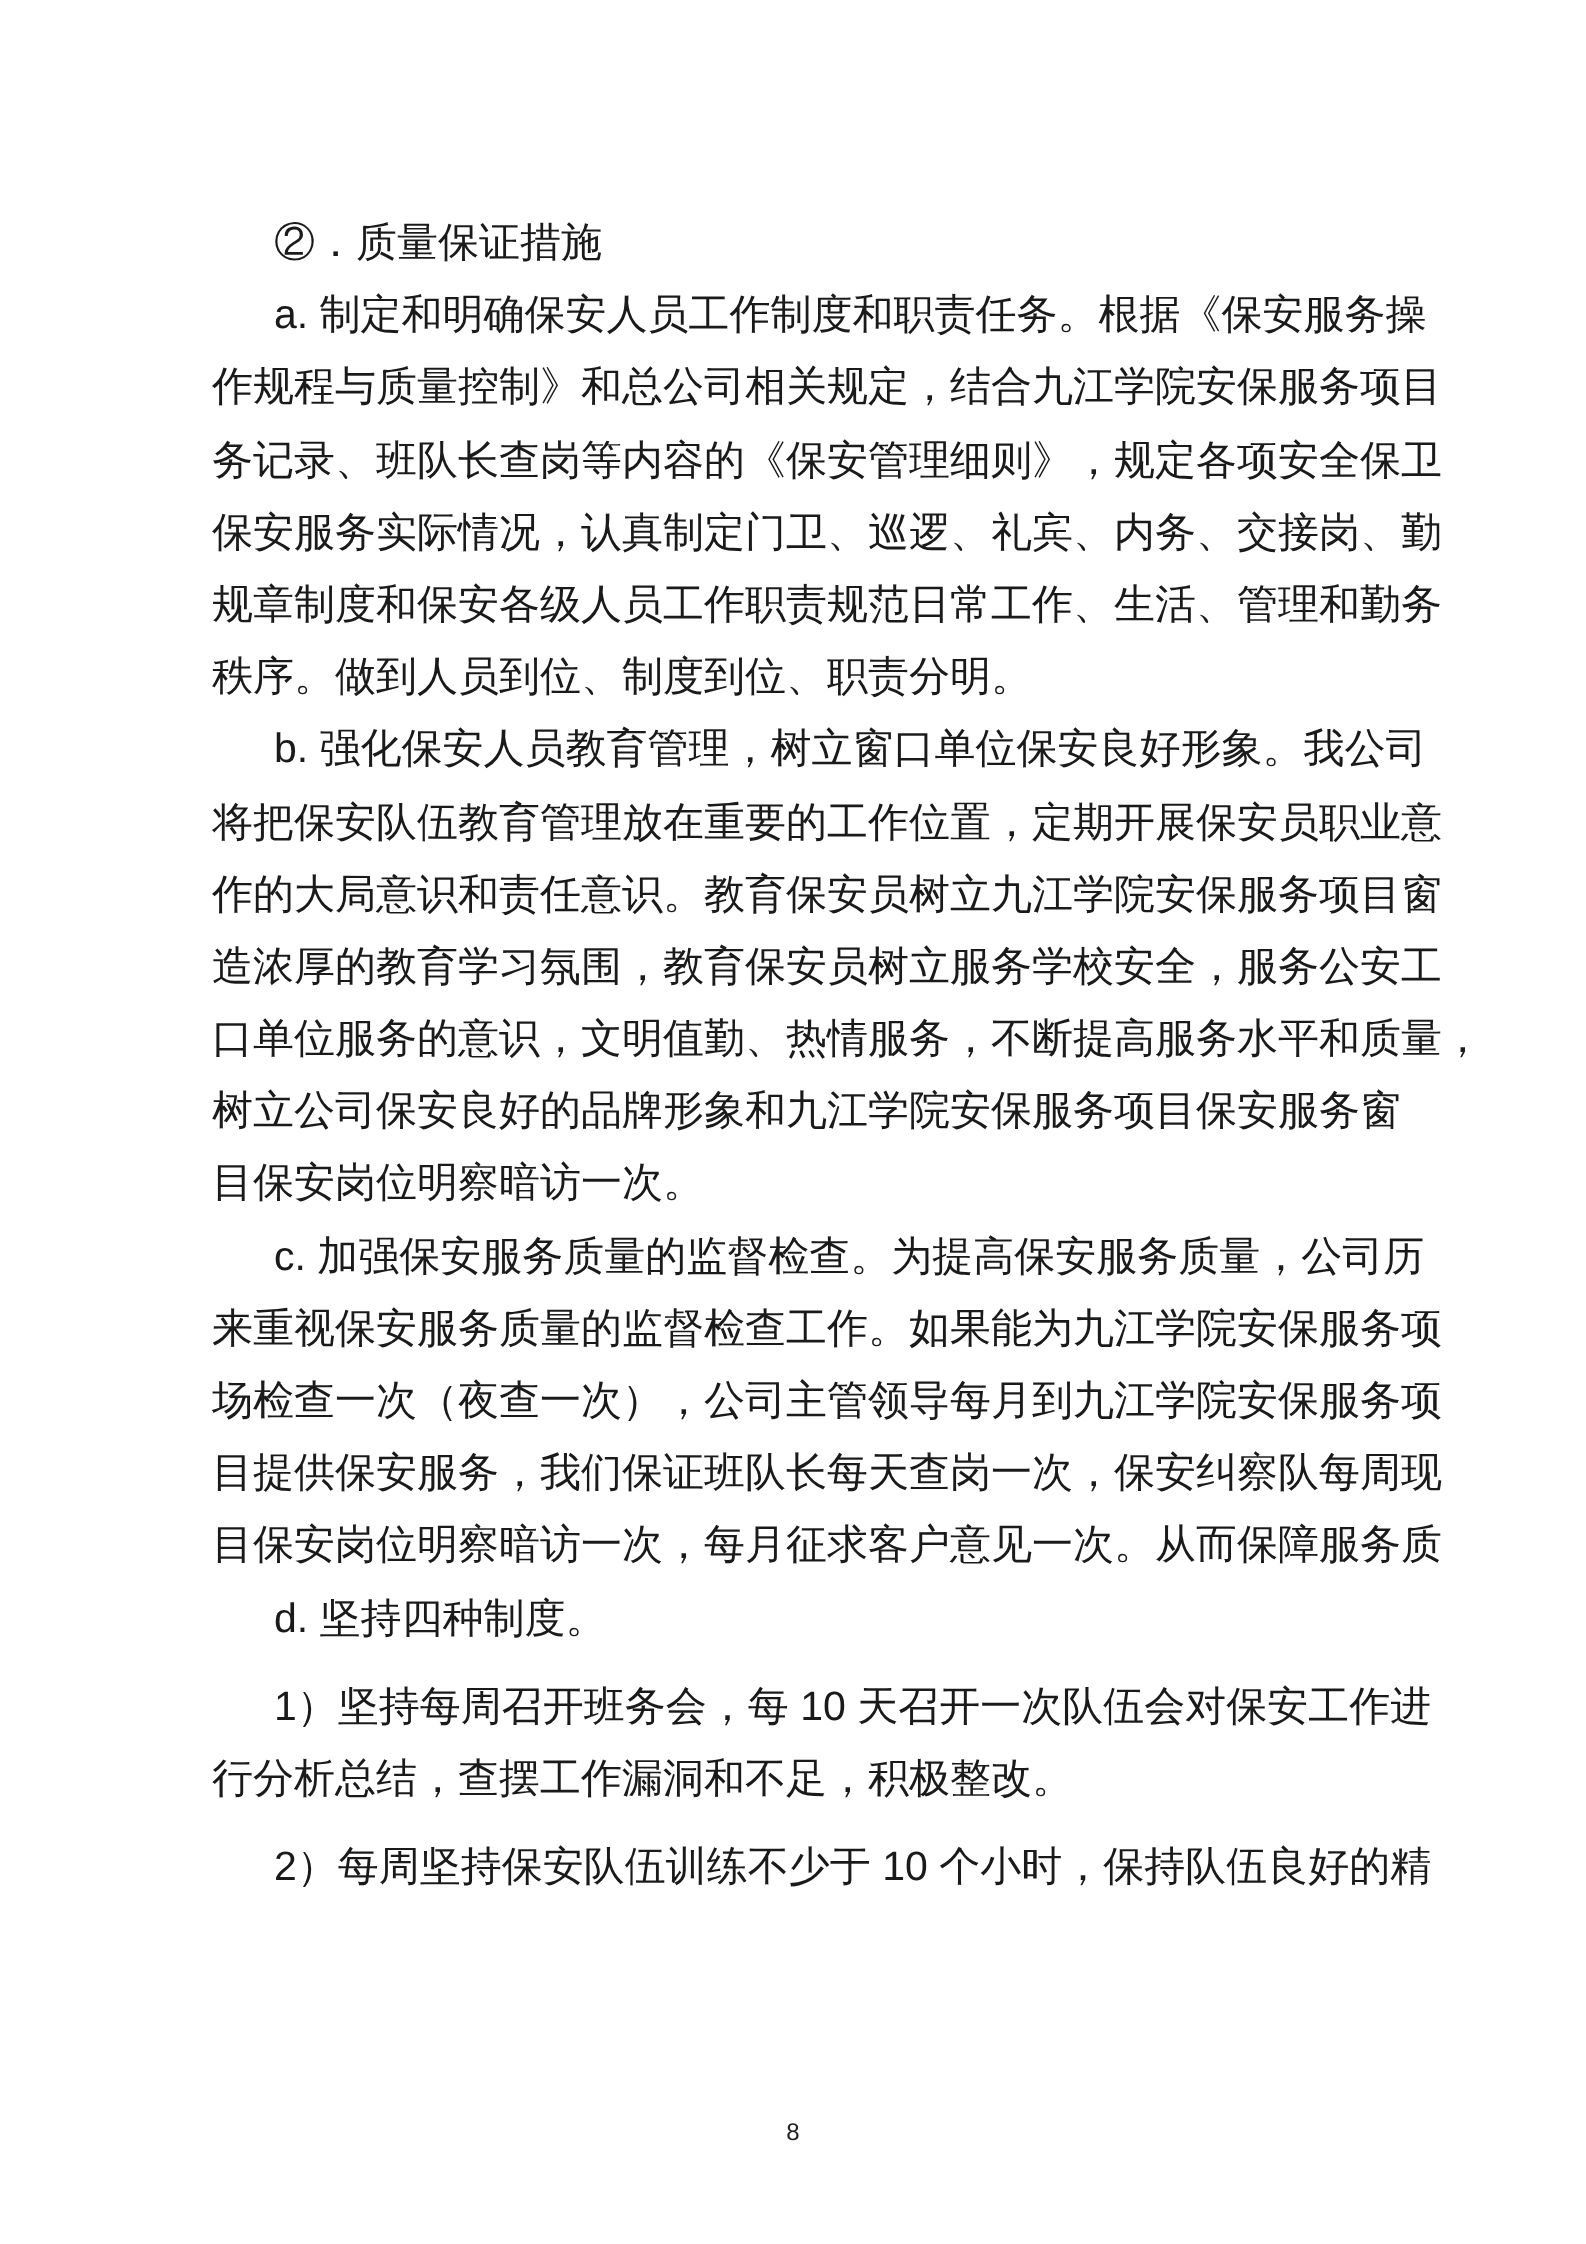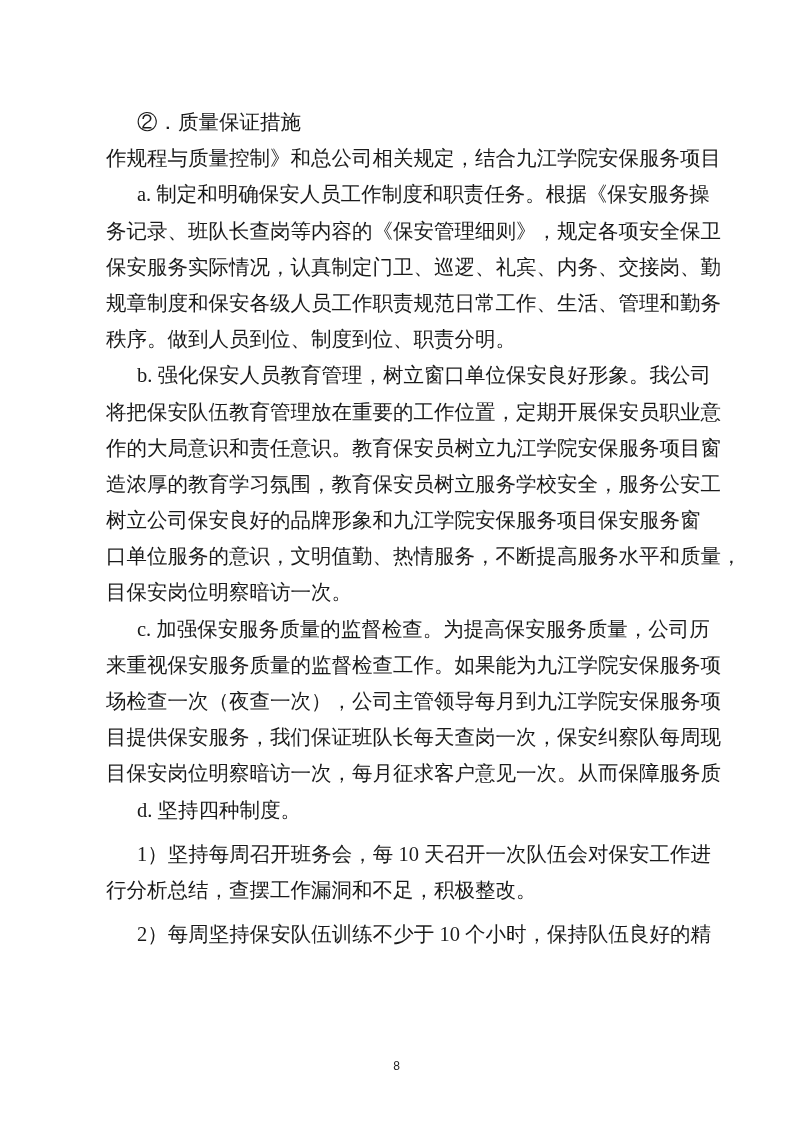--- a/index.html
+++ b/index.html
@@ -2,21 +2,21 @@
 <html><head>
 <meta charset="utf-8">
 <style>
   html, body { margin: 0; padding: 0; background: #ffffff; }
   body { width: 793px; height: 1122px; position: relative; overflow: hidden; }
   .page {
     position: absolute; left: 0; top: 0; width: 793px; height: 1122px; background: #fff;
   }
   .content {
     position: absolute; left: 106px; top: 104px; width: 586px;
-    font-family: Liberation Serif, serif;
+    font-family: Liberation Sans, sans-serif;
     color: #1a1a1a;
     font-size: 20.5px;
   }
   .line {
     height: 36.2px; line-height: 36.2px; white-space: nowrap;
     text-align: justify; text-align-last: justify;
   }
   .line.last { text-align-last: left; }
   .line.indent { padding-left: 31px; }
   .line.indent-heading { padding-left: 31px; text-align-last: left; }
@@ -28,35 +28,35 @@
 </style>
 </head>
 <body>
 
 <div class="page">
   <div class="content">
 
     <div class="line indent-heading">②．质量保证措施</div>
 
     <div>
+      <div class="line indent">a. 制定和明确保安人员工作制度和职责任务。根据《保安服务操</div>
       <div class="line">作规程与质量控制》和总公司相关规定，结合九江学院安保服务项目</div>
-      <div class="line indent">a. 制定和明确保安人员工作制度和职责任务。根据《保安服务操</div>
       <div class="line">务记录、班队长查岗等内容的《保安管理细则》，规定各项安全保卫</div>
       <div class="line">保安服务实际情况，认真制定门卫、巡逻、礼宾、内务、交接岗、勤</div>
       <div class="line">规章制度和保安各级人员工作职责规范日常工作、生活、管理和勤务</div>
       <div class="line last">秩序。做到人员到位、制度到位、职责分明。</div>
     </div>
 
     <div>
       <div class="line indent">b. 强化保安人员教育管理，树立窗口单位保安良好形象。我公司</div>
       <div class="line">将把保安队伍教育管理放在重要的工作位置，定期开展保安员职业意</div>
       <div class="line">作的大局意识和责任意识。教育保安员树立九江学院安保服务项目窗</div>
       <div class="line">造浓厚的教育学习氛围，教育保安员树立服务学校安全，服务公安工</div>
+      <div class="line">口单位服务的意识，文明值勤、热情服务，不断提高服务水平和质量，</div>
       <div class="line">树立公司保安良好的品牌形象和九江学院安保服务项目保安服务窗</div>
-      <div class="line">口单位服务的意识，文明值勤、热情服务，不断提高服务水平和质量，</div>
       <div class="line last">目保安岗位明察暗访一次。</div>
     </div>
 
     <div>
       <div class="line indent">c. 加强保安服务质量的监督检查。为提高保安服务质量，公司历</div>
       <div class="line">来重视保安服务质量的监督检查工作。如果能为九江学院安保服务项</div>
       <div class="line">场检查一次（夜查一次），公司主管领导每月到九江学院安保服务项</div>
       <div class="line">目提供保安服务，我们保证班队长每天查岗一次，保安纠察队每周现</div>
       <div class="line">目保安岗位明察暗访一次，每月征求客户意见一次。从而保障服务质</div>
     </div>

